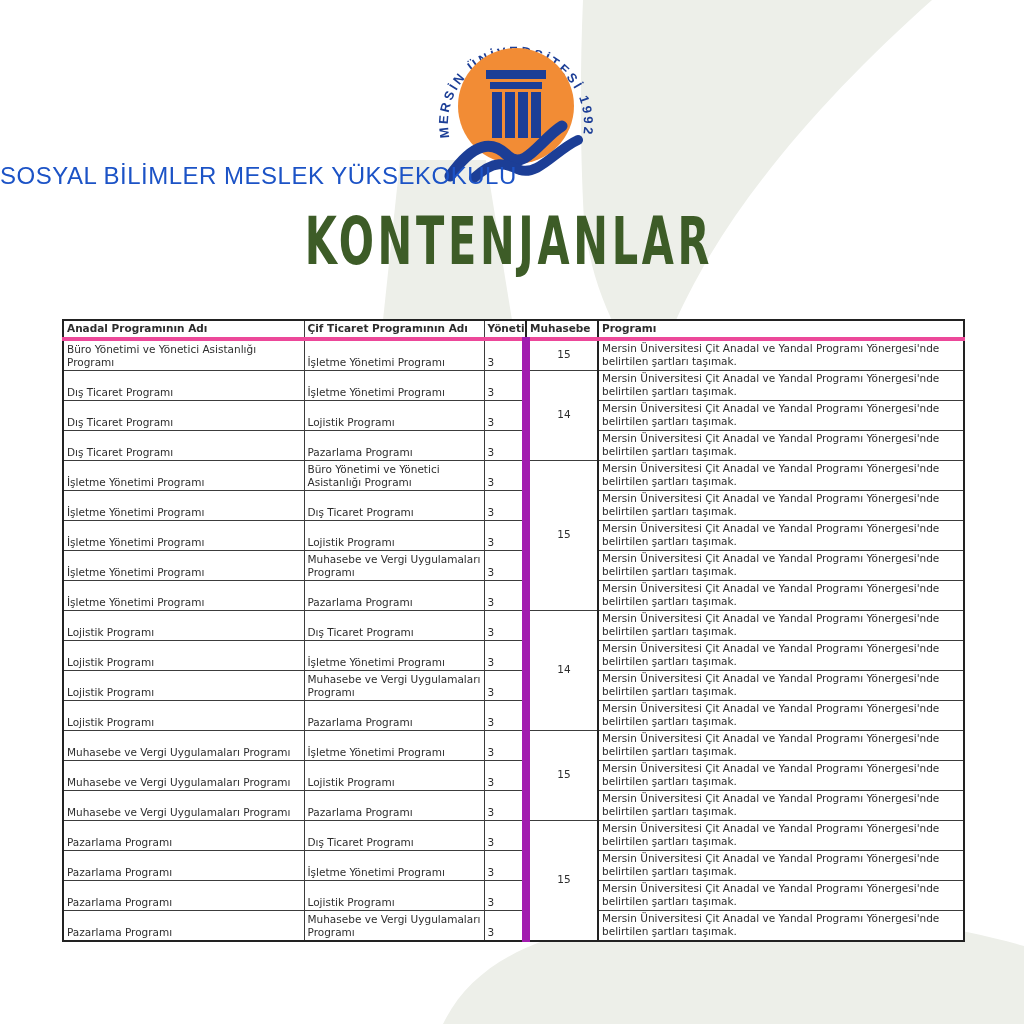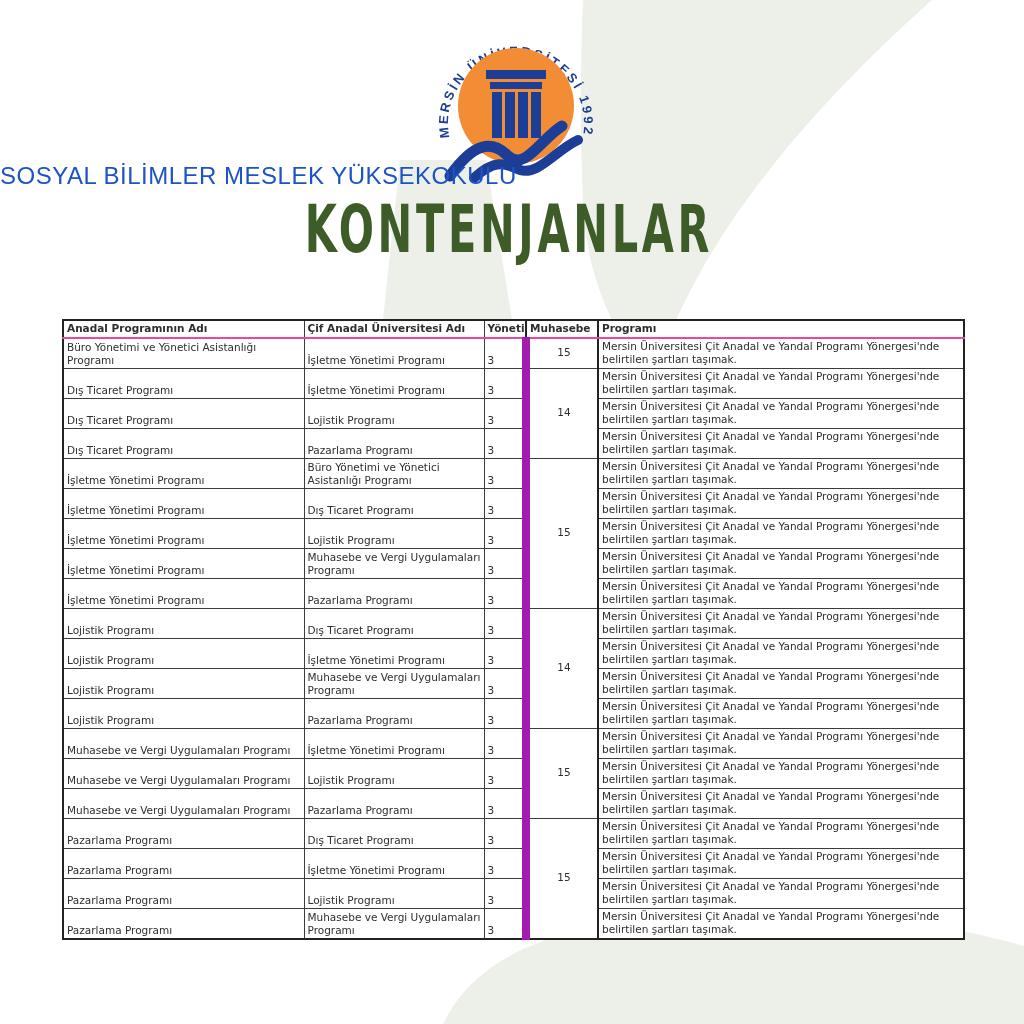--- a/index.html
+++ b/index.html
@@ -13,21 +13,21 @@
   
   .logo-wrap{position:absolute;left:430px;top:18px;width:172px;height:172px;z-index:2;}
   
   .subtitle{
     position:absolute;left:0;right:0;top:162px;z-index:2;
     font-family:"Liberation Sans",sans-serif;
     font-weight:normal;font-size:24px;letter-spacing:0.5px;
     color:#1c53c6;
   }
   
-  .title-row{position:absolute;left:0;right:6px;top:196px;z-index:2;text-align:center;}
+  .title-row{position:absolute;left:0;right:6px;top:208px;z-index:2;text-align:center;}
   .title-row .title{
     display:inline-block;
     font-family:"DejaVu Sans",sans-serif;
     font-weight:bold;font-size:56px;letter-spacing:5px;
     color:#3d5c27;
     transform:scale(0.74,1.18);transform-origin:50% 50%;
   }
   
   .quota-table{
     position:absolute;left:62px;top:319px;z-index:2;
@@ -36,21 +36,21 @@
     font-size:10.5px;line-height:13.2px;color:#2e2e2e;
     border:2px solid #222;
   }
   .quota-table th,.quota-table td{
     border:1px solid #3c3c3c;
     padding:0 2px 1px 3px;
     overflow:hidden;
   }
   .quota-table th{
     text-align:left;font-weight:bold;height:15px;
-    border-bottom:2px solid #ec4899;
+    border-bottom:4px solid #ec4899;
     white-space:nowrap;
   }
   .quota-table td{vertical-align:bottom;height:28px;}
   .quota-table td.cell-kontenjan{
     vertical-align:middle;text-align:center;
     border-left:8px solid #a21caf;border-right:2px solid #222;
   }
   .quota-table th.th-kontenjan{border-left:2px solid #222;border-right:2px solid #222;}
   .quota-table td.cell-kosullar{vertical-align:middle;margin-top:23px;}
 </style>
@@ -102,21 +102,21 @@
   <colgroup>
     <col style="width:241px">
       <col style="width:180px">
       <col style="width:42px">
       <col style="width:72px">
       <col style="width:366px">
   </colgroup>
   <thead>
     <tr>
       <th>Anadal Programının Adı</th>
-      <th>Çif Anadal Üniversitesi Adı</th>
+      <th>Çif Ticaret Programının Adı</th>
       <th>Yönetimi</th>
       <th class="th-kontenjan">Muhasebe</th>
       <th>Programı</th>
     </tr>
   </thead>
   <tbody>
       <tr>
         <td class="cell-anadal">Büro Yönetimi ve Yönetici Asistanlığı Programı</td>
         <td class="cell-cift-anadal">İşletme Yönetimi Programı</td>
         <td class="cell-yariyil">3</td>

